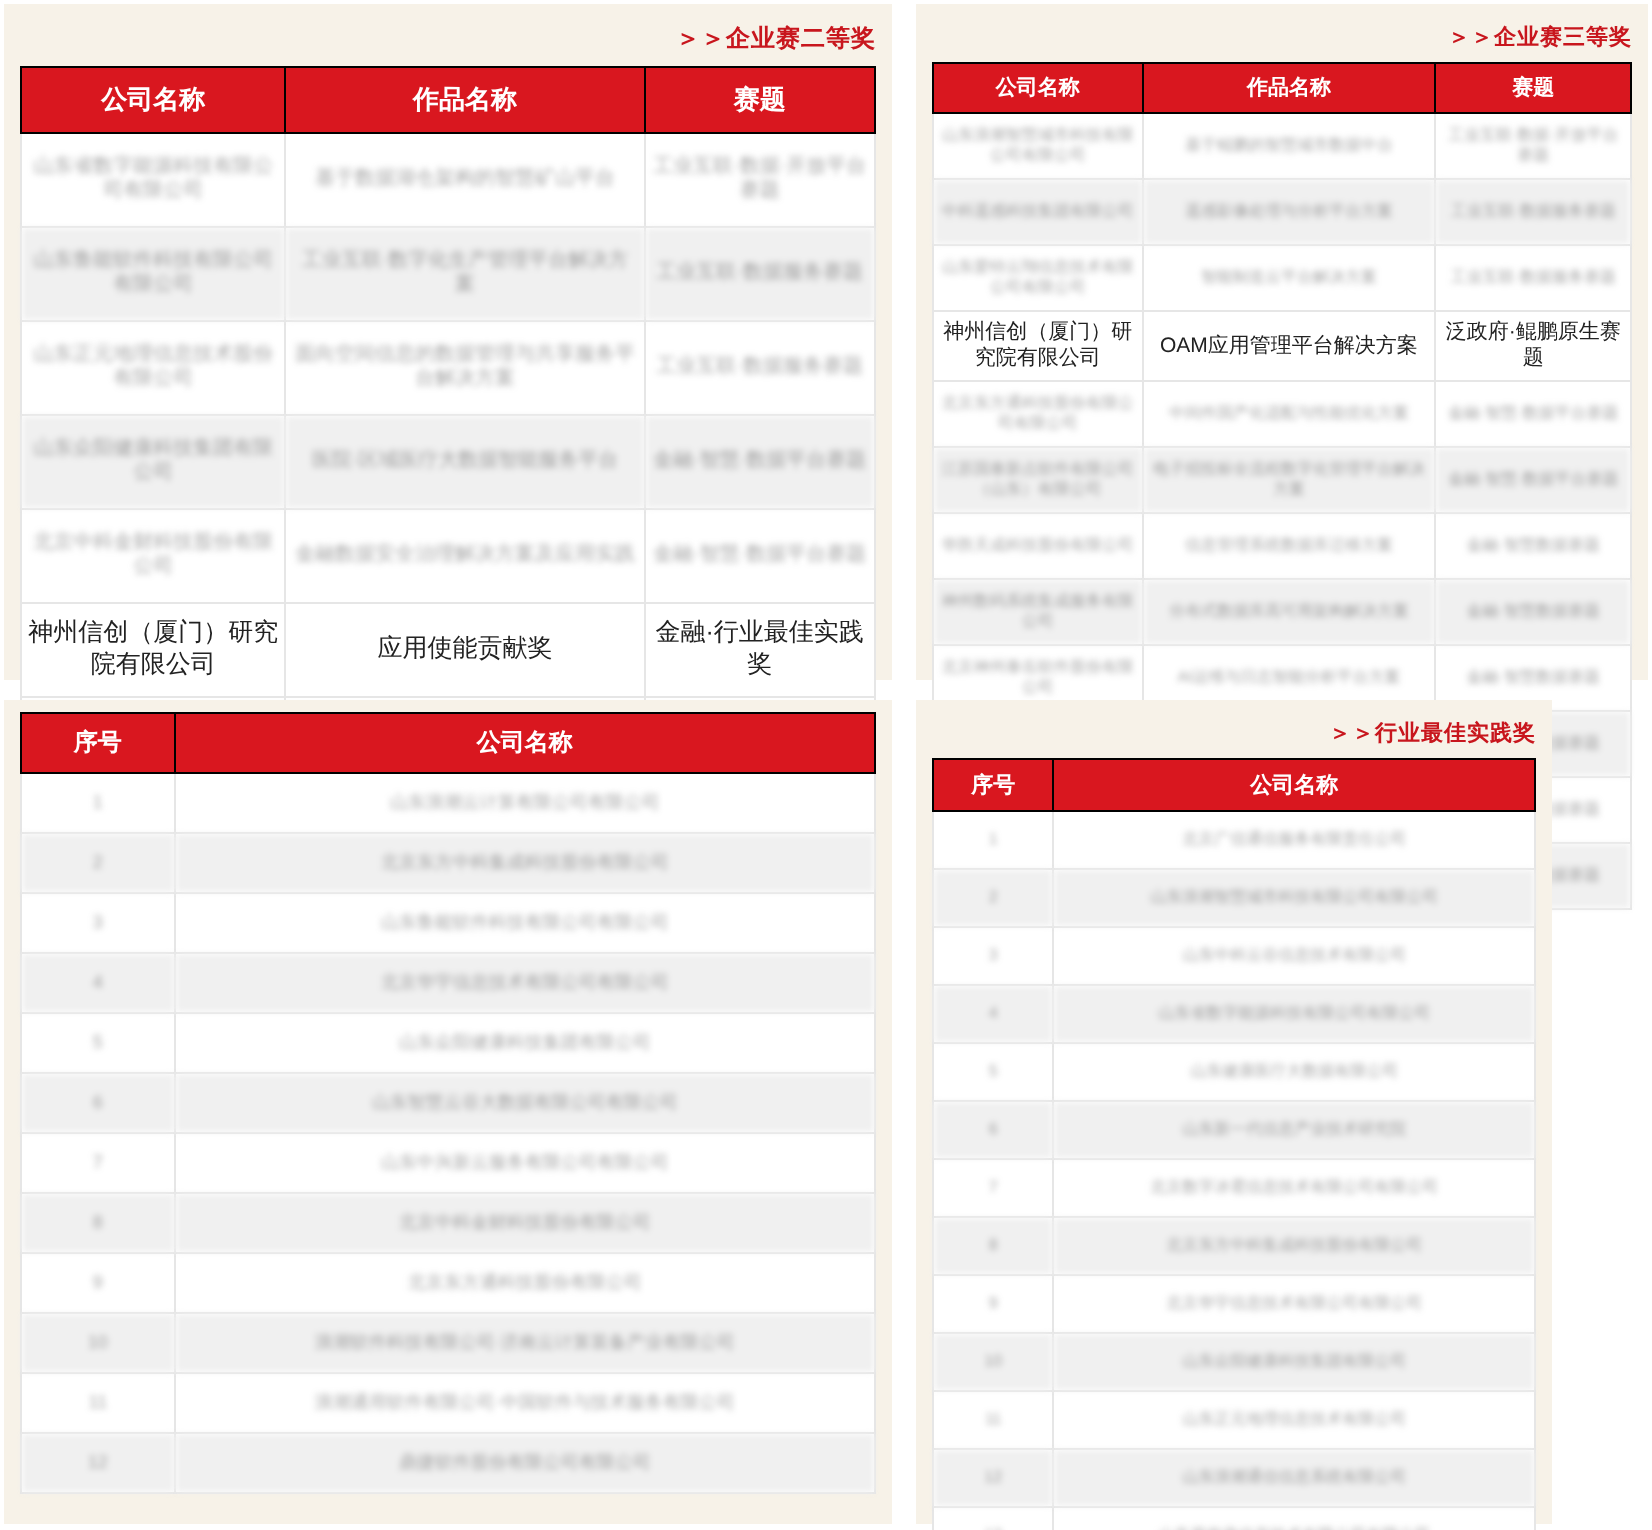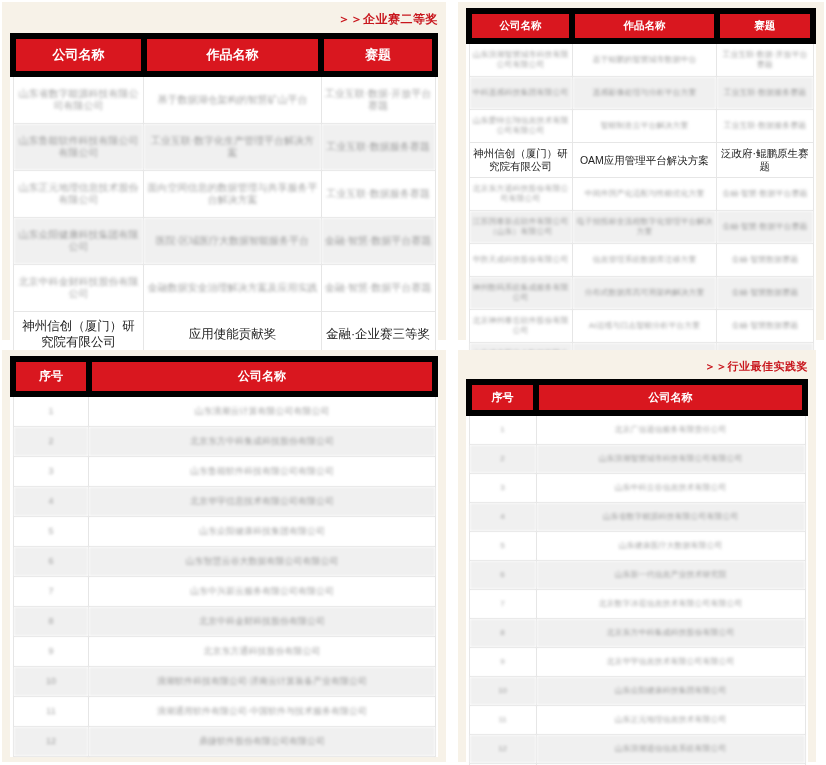--- a/index.html
+++ b/index.html
@@ -34,21 +34,21 @@
     width: 100%;
     border-collapse: collapse;
     table-layout: fixed;
     background: #ffffff;
   }
   table.awards th {
     background: #d9171f;
     color: #ffffff;
     font-weight: bold;
     text-align: center;
-    border: 6px solid #000000;
+    border: 1px solid #000000;
     padding: 6px 2px;
     white-space: nowrap;
   }
   table.awards td {
     border: 1px solid #e6e6e6;
     text-align: center;
     color: #333333;
     padding: 4px 3px;
     word-break: break-all;
     line-height: 1.25;
@@ -86,21 +86,21 @@
   #panel-b .c3 { width: 28%; }
   #panel-b tr.focus td { font-size: 10.5px; }
   
   #panel-c { left: 2px; top: 350px; width: 444px; height: 412px; }
   #panel-c .panel-title { font-size: 12px; }
   #panel-c table.awards th { font-size: 12px; padding: 6px 2px; }
   #panel-c table.awards td { font-size: 9px; height: 21px; }
   #panel-c .cno { width: 18%; }
   #panel-c .cname { width: 82%; }
   
-  #panel-d { left: 458px; top: 350px; width: 358px; height: 412px; }
+  #panel-d { left: 458px; top: 350px; width: 318px; height: 412px; }
   #panel-d .panel-title { font-size: 11px; }
   #panel-d table.awards th { font-size: 11px; padding: 5px 2px; }
   #panel-d table.awards td { font-size: 8px; height: 20px; }
   #panel-d .cno { width: 20%; }
   #panel-d .cname { width: 80%; }
 </style>
 </head>
 <body>
 
 <div id="page">
@@ -142,21 +142,21 @@
             <td>金融·智慧·数据平台赛题</td>
           </tr>
           <tr class="blur">
             <td>北京中科金财科技股份有限公司</td>
             <td>金融数据安全治理解决方案及应用实践</td>
             <td>金融·智慧·数据平台赛题</td>
           </tr>
           <tr class="focus">
             <td>神州信创（厦门）研究院有限公司</td>
             <td>应用使能贡献奖</td>
-            <td>金融·企业赛三等奖</td>
+            <td>金融·行业最佳实践奖</td>
           </tr>
           <tr class="blur">
             <td>浪潮通信信息系统有限公司</td>
             <td>智慧云算管控与调度平台系统</td>
             <td>金融·智慧·数据平台赛题</td>
           </tr>
           <tr class="blur shade">
             <td>中科软科技股份有限公司有限公司</td>
             <td>基于鲲鹏原生的保险核心业务系统迁移适配与性能优化解决方案</td>
             <td>金融·智慧·数据平台赛题</td>
@@ -164,20 +164,21 @@
           <tr class="blur">
             <td>中国电信股份有限公司山东分公司</td>
             <td>智慧政务数据汇聚共享平台</td>
             <td>金融·智慧·数据平台赛题</td>
           </tr>
         </tbody>
     </table>
   </div>
 
   <div class="panel" id="panel-b">
+    <div class="panel-title">＞＞企业赛三等奖</div>
     <table class="awards">
       <colgroup>
           <col class="c1">
           <col class="c2">
           <col class="c3">
         </colgroup>
       <thead>
         <tr>
           <th>公司名称</th>
           <th>作品名称</th>

